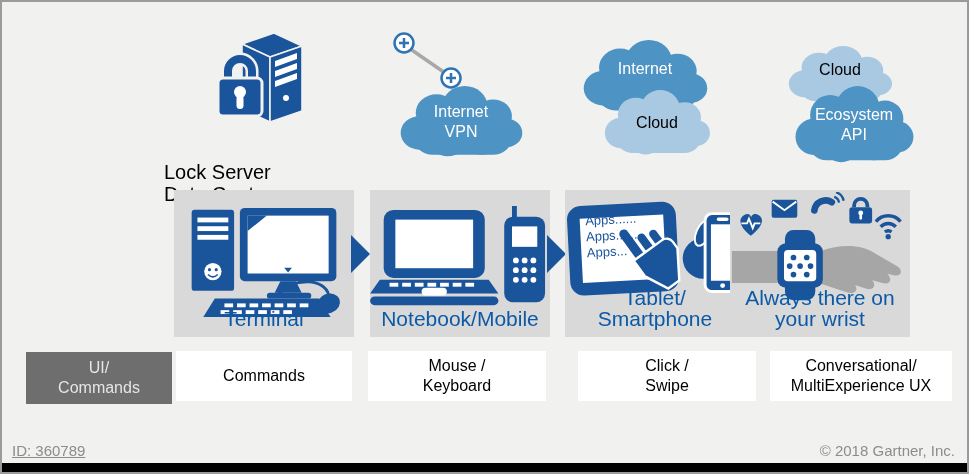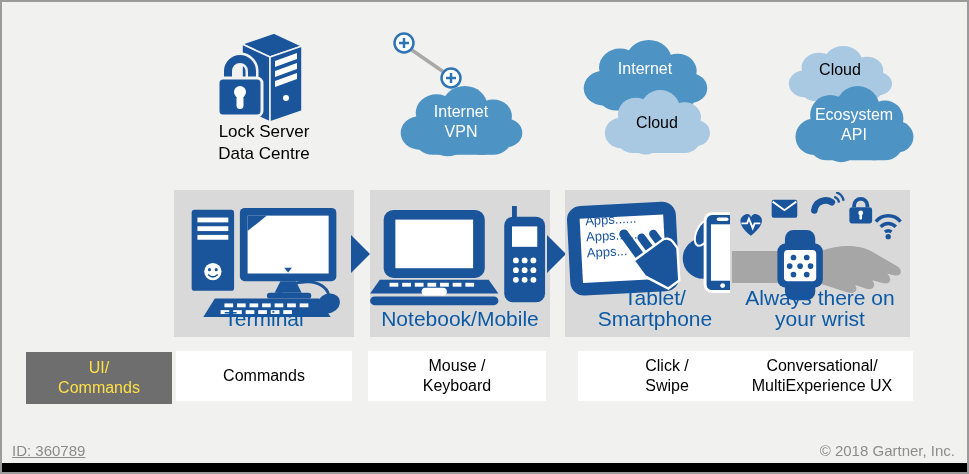--- a/index.html
+++ b/index.html
@@ -3,21 +3,21 @@
 <meta charset="utf-8">
 <style>
   html,body{margin:0;padding:0;background:#fff;}
   .stage{
     position:relative;width:969px;height:474px;box-sizing:border-box;
     background:#f1f1f0;border:2px solid #9b9b9b;overflow:hidden;
     font-family:"Liberation Sans", sans-serif;color:#000;
   }
   .abs{position:absolute;}
   
-  .infra-caption{position:absolute;text-align:center;font-size:17px;line-height:22px;color:#000;}
+  .infra-caption{position:absolute;text-align:left;font-size:20px;line-height:22px;color:#000;margin-top:40px;}
   .infra-caption span{display:block;}
   
   .cloud{position:absolute;}
   .cloud svg{position:absolute;inset:0;width:100%;height:100%;}
   .cloud .cloud-text{
     position:absolute;inset:0;display:flex;flex-direction:column;
     align-items:center;justify-content:center;font-size:16px;line-height:20px;
   }
   .cloud.dark{color:#4d93c4;}
   .cloud.dark .cloud-text{color:#fff;}
@@ -35,21 +35,21 @@
     border-top:19px solid transparent;border-bottom:19px solid transparent;
     border-left:19px solid #1a549b;
   }
   
   .ui-box{
     position:absolute;top:349px;height:50px;background:#ffffff;
     display:flex;flex-direction:column;align-items:center;justify-content:center;
     text-align:center;font-size:16px;line-height:20px;color:#000;
   }
   .ui-box span{display:block;}
-  .ui-box.legend{top:350px;height:52px;background:#6e6e6e;color:#fde047;}
+  .ui-box.legend{top:350px;height:52px;background:#6e6e6e;color:#e5e5e5;}
   
   .apps-lines{
     position:absolute;left:21px;top:21px;width:86px;
     transform:rotate(-3deg);color:#1a549b;font-size:13px;line-height:16px;
   }
   .apps-lines span{display:block;}
   
   .footer-text{position:absolute;top:440px;font-size:15px;color:#8c8c8c;}
   .black-bar{position:absolute;left:0;right:0;bottom:0;height:9px;background:#000;}
 </style>
@@ -359,21 +359,21 @@
     <span>Commands</span>
   </div>
   <div class="ui-box" style="left:366px;width:178px;">
     <span>Mouse /</span>
     <span>Keyboard</span>
   </div>
   <div class="ui-box" style="left:576px;width:178px;">
     <span>Click /</span>
     <span>Swipe</span>
   </div>
-  <div class="ui-box" style="left:729px;width:182px;">
+  <div class="ui-box" style="left:768px;width:182px;">
     <span>Conversational/</span>
     <span>MultiExperience UX</span>
   </div>
 
   <div class="footer-text" style="left:10px;text-decoration:underline;">ID: 360789</div>
   <div class="footer-text" style="right:12px;">© 2018 Gartner, Inc.</div>
   <div class="black-bar"></div>
 
 </div>
 

